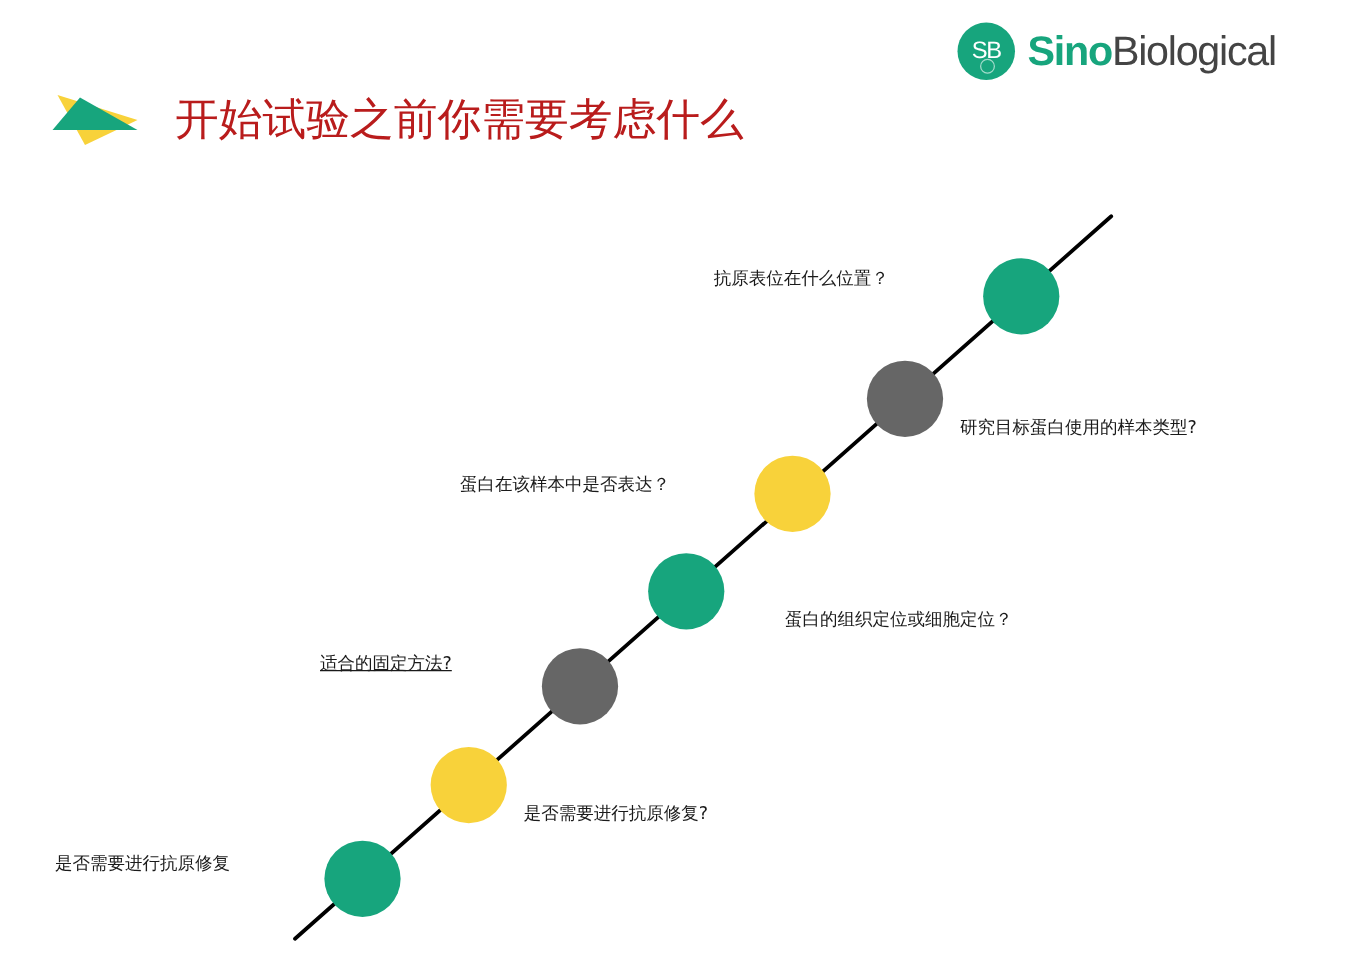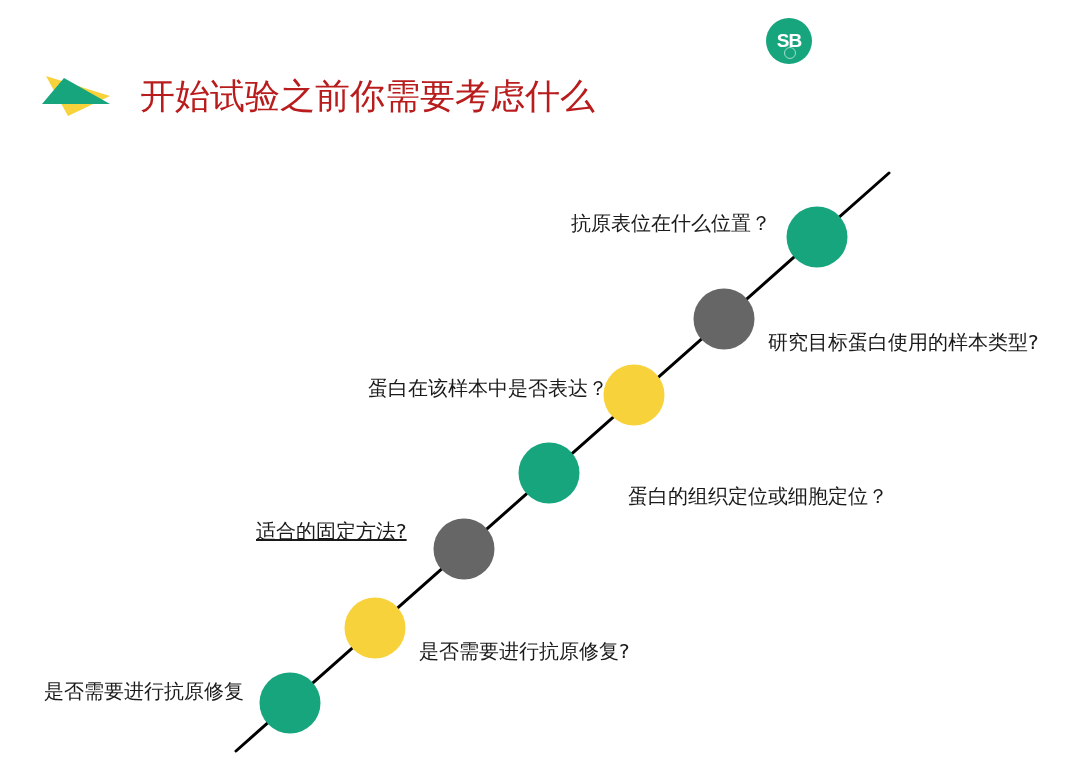--- a/index.html
+++ b/index.html
@@ -1,34 +1,37 @@
 <!DOCTYPE html>
 <html><head>
 <meta charset="utf-8">
 <style>
   html, body { margin: 0; padding: 0; background: #ffffff; }
   body { width: 1081px; height: 775px; position: relative; overflow: hidden; font-family: "DejaVu Sans", "Liberation Sans", sans-serif; color: #1a1a1a; }
   .logo { position: absolute; left: 766px; top: 16px; height: 50px; display: flex; align-items: center; }
-  .logo-badge { width: 46px; height: 46px; border-radius: 50%; background: #17a57d; color: #fff; font-weight: bold; font-size: 19px; display: flex; align-items: center; justify-content: center; letter-spacing: -1px; font-family: "Liberation Sans", sans-serif; position: relative; }
+  .logo-badge { width: 46px; height: 46px; border-radius: 50%; background: #17a57d; color: #fff; font-weight: normal; font-size: 19px; display: flex; align-items: center; justify-content: center; letter-spacing: -1px; font-family: "Liberation Sans", sans-serif; position: relative; }
   .logo-badge::after { content: ""; position: absolute; bottom: 5px; left: 50%; width: 10px; height: 10px; margin-left: -5px; border-radius: 50%; border: 1.5px solid rgba(255,255,255,0.6); }
   .logo-text { margin-left: 10px; font-size: 33px; font-family: "Liberation Sans", sans-serif; letter-spacing: -1px; }
   .logo-sino { color: #17a57d; font-weight: bold; }
   .logo-bio { color: #444444; }
   .title-icon { position: absolute; left: 40px; top: 74px; width: 72px; height: 44px; }
   .title { position: absolute; left: 140px; top: 72px; font-size: 35px; line-height: 48px; color: #b91c1c; font-family: "DejaVu Sans", sans-serif; }
   svg.diagram { position: absolute; left: 0; top: 0; }
-  .label { position: absolute; font-size: 20px; line-height: 26px; color: #1a1a1a; white-space: nowrap; font-family: "DejaVu Sans", sans-serif; }
+  .label { position: absolute; font-size: 14px; line-height: 26px; color: #1a1a1a; white-space: nowrap; font-family: "DejaVu Sans", sans-serif; }
 </style>
 </head>
 <body>
 
 <div class="logo">
   <div class="logo-badge">
       <span>SB</span>
     </div>
+  <div class="logo-text">
+    <span class="logo-sino">Sino</span><span class="logo-bio">Biological</span>
+  </div>
 </div>
 
 <svg class="title-icon" viewBox="0 0 72 44" width="72" height="44">
   <polygon points="6,2 70,22 28,42" fill="#f8d23a"></polygon>
   <polygon points="24,4 2,30 70,30" fill="#17a57d"></polygon>
 </svg>
 <div class="title">开始试验之前你需要考虑什么</div>
 
 <svg class="diagram" id="diagram" width="1081" height="775" viewBox="0 0 1081 775">
   <line id="diag-line" stroke="#000000" stroke-width="3" stroke-linecap="round" x1="236" y1="751" x2="889" y2="173"></line>

